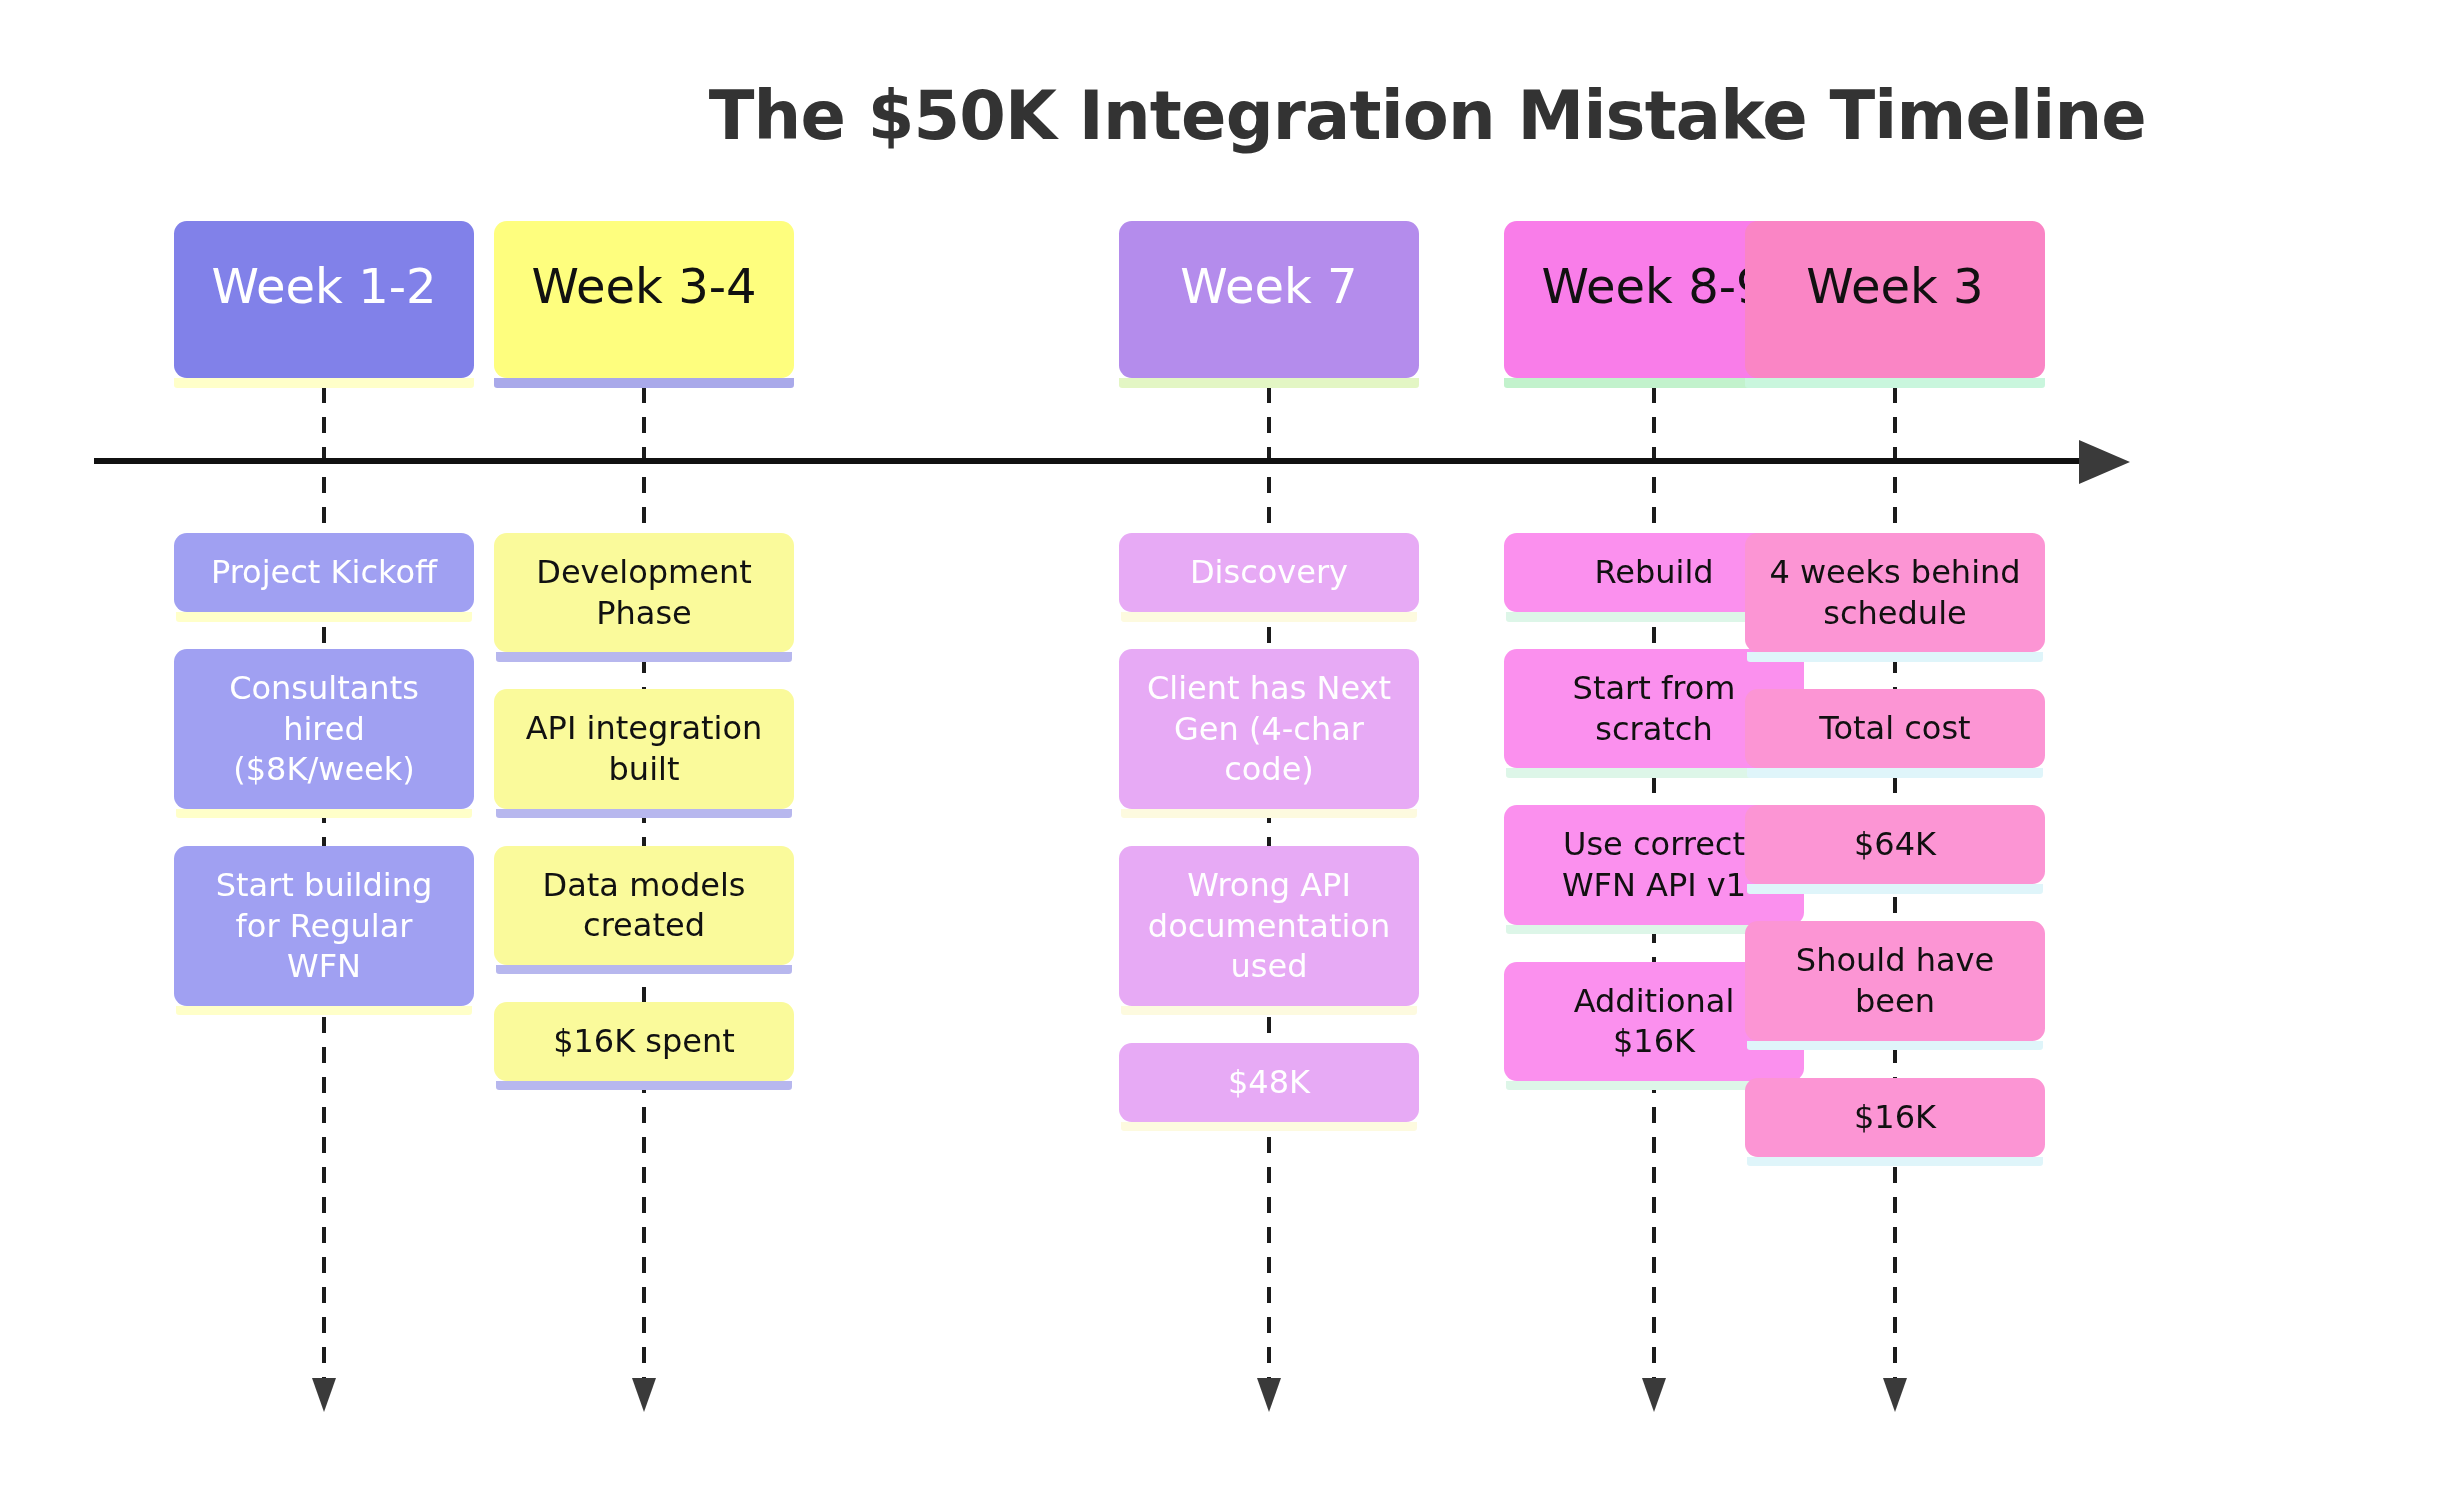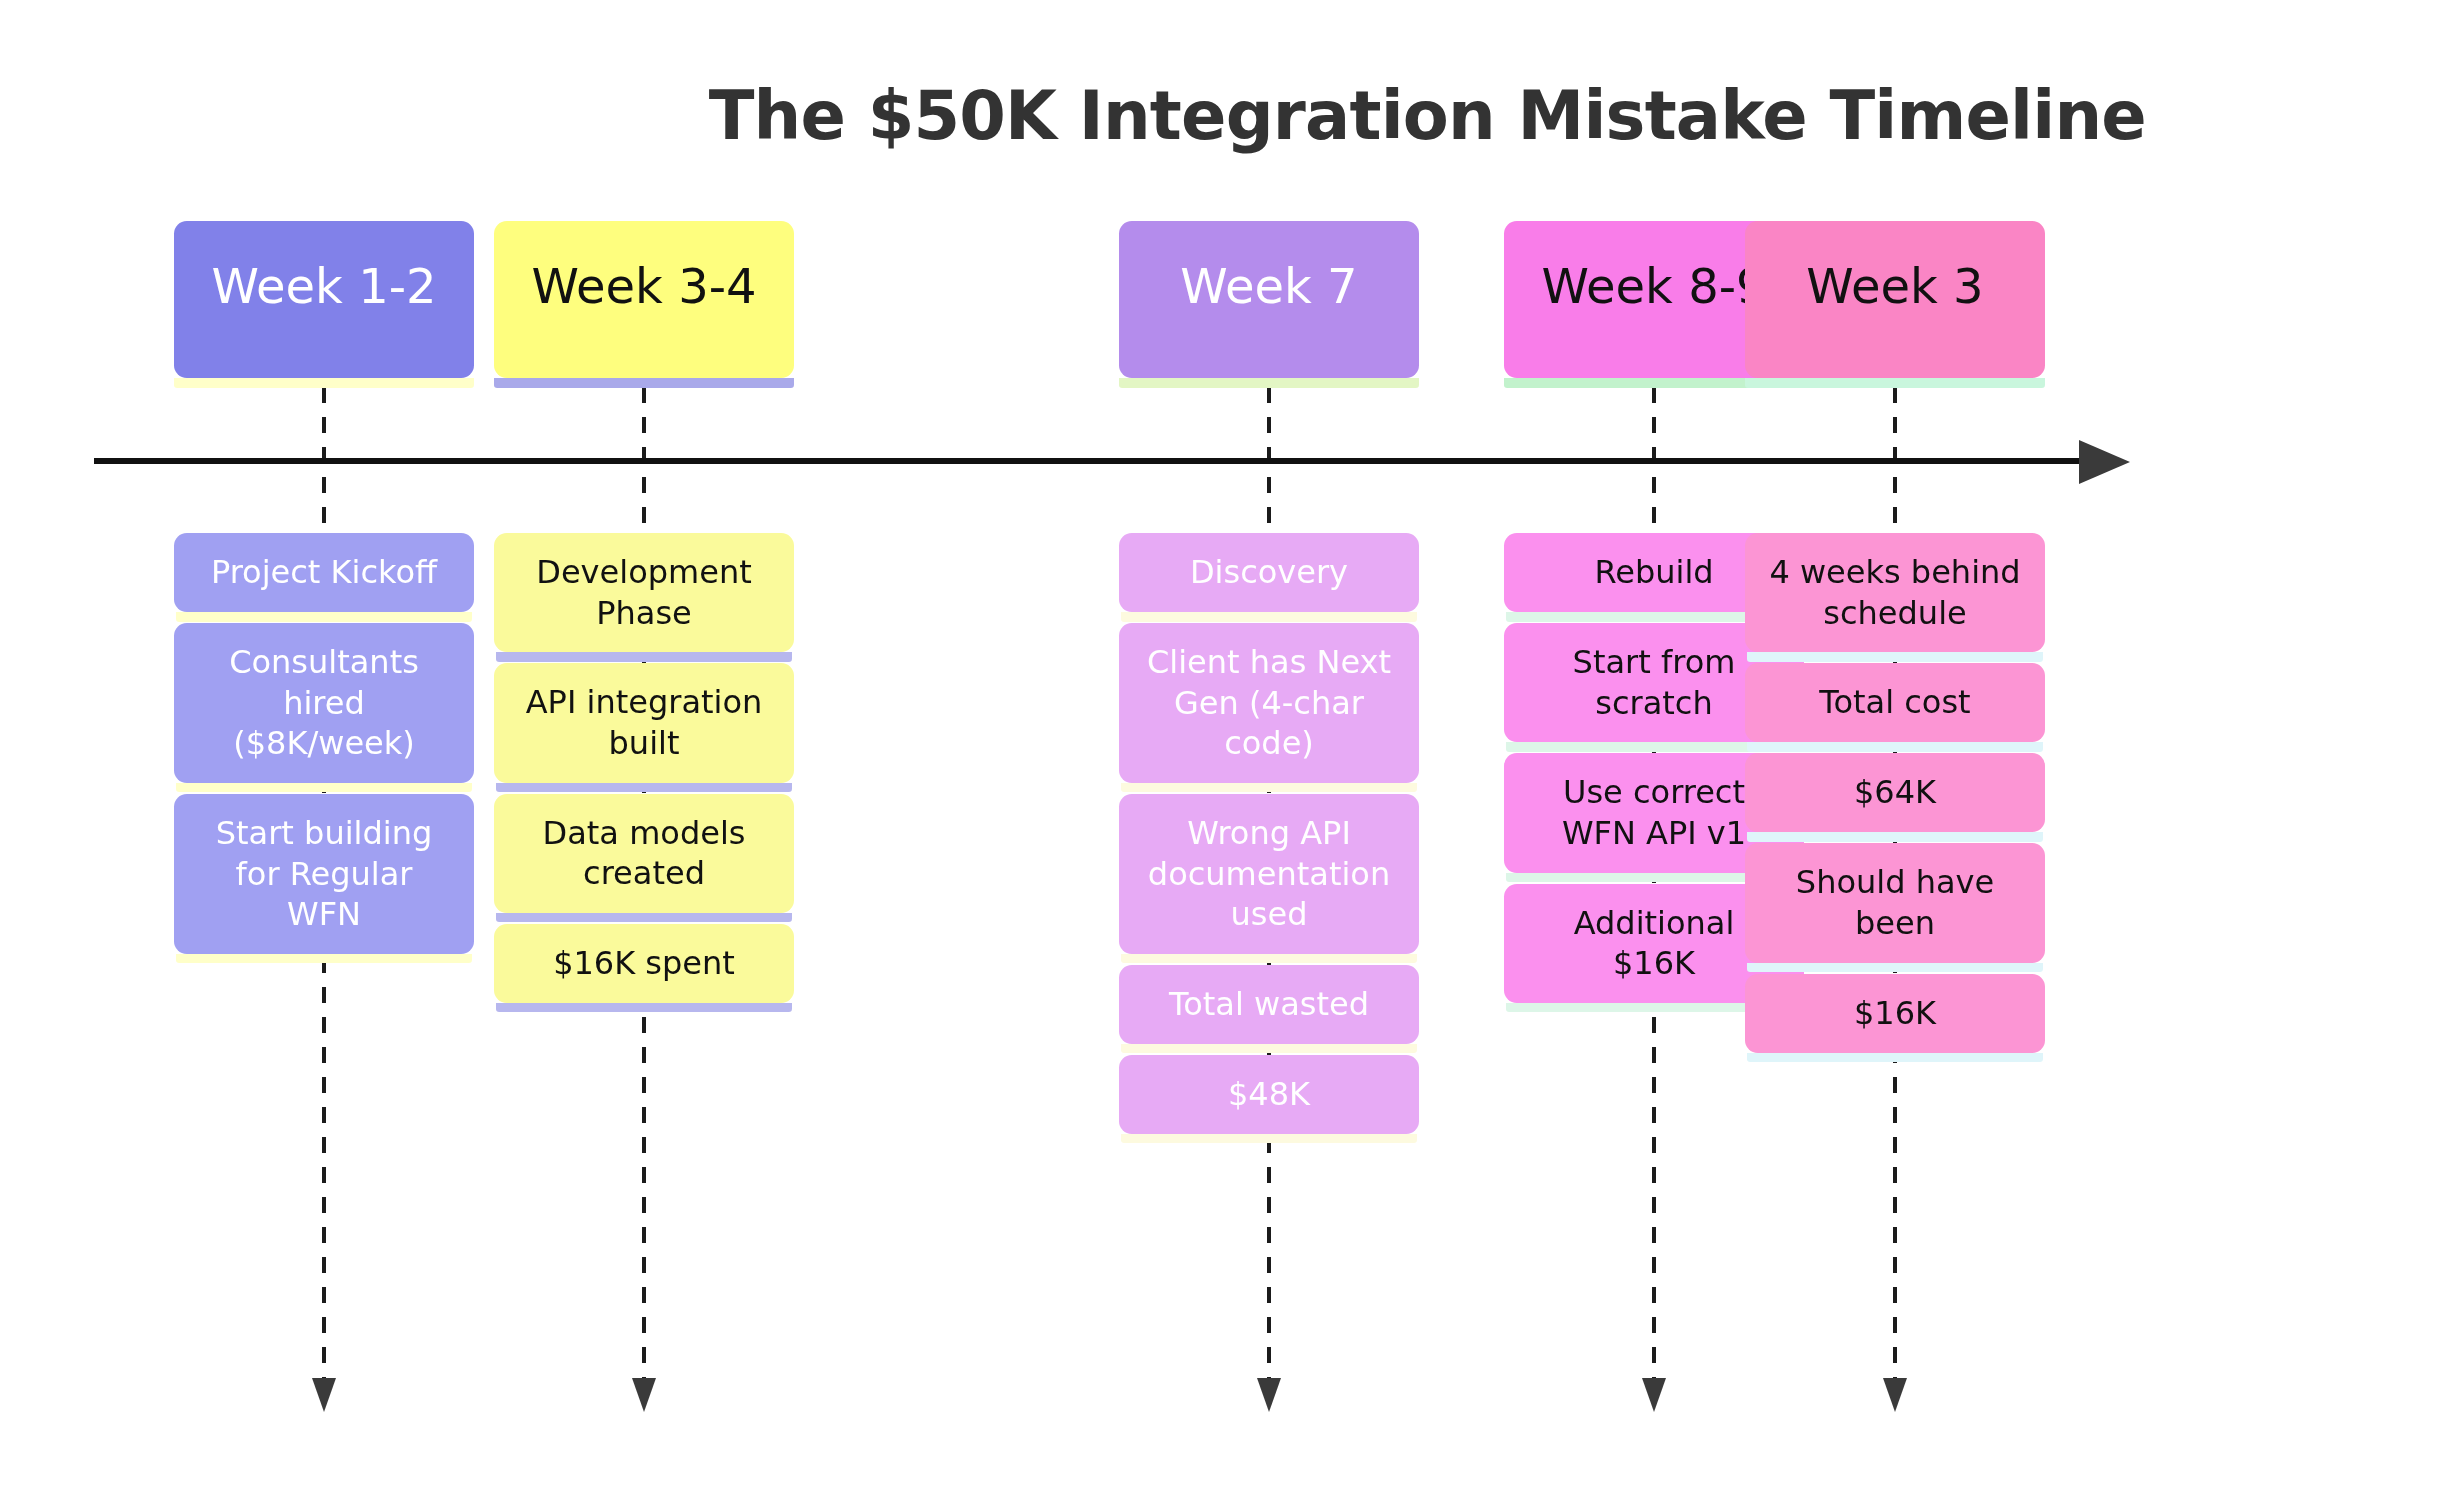--- a/index.html
+++ b/index.html
@@ -24,21 +24,21 @@
           padding-top:37px;box-sizing:border-box;font-size:48px;}
   .header::after{content:"";position:absolute;top:100%;left:0;right:0;height:9.6px;
                  background:var(--hstrip);border-radius:0 0 3.2px 3.2px;}
 
   .dash{position:absolute;left:calc(50% - 2.4px);top:166px;width:4.8px;height:995px;z-index:0;
         background:repeating-linear-gradient(180deg,var(--dash,#1b1b1b) 0 16px,transparent 16px 30px);}
   .down-arrow{position:absolute;left:calc(50% - 12px);top:1157px;width:0;height:0;z-index:0;
         border-left:12px solid transparent;border-right:12px solid transparent;
         border-top:34px solid var(--axishead,#333);}
 
-  .stack{position:relative;z-index:1;margin-top:155px;display:flex;flex-direction:column;gap:11px;}
+  .stack{position:relative;z-index:1;margin-top:155px;display:flex;flex-direction:column;gap:37px;}
 
   .card{position:relative;background:var(--cbg);color:var(--cfg);border-radius:12.8px;
         padding:19px 24px;box-sizing:border-box;font-size:32px;line-height:1.27;
         display:flex;align-items:center;justify-content:center;text-align:center;min-height:79px;}
   .card::after{content:"";position:absolute;top:100%;left:1.6px;right:1.6px;height:9.6px;
                background:var(--cstrip);border-radius:0 0 3.2px 3.2px;}
 </style>
 </head>
 <body>
 
@@ -80,21 +80,20 @@
   <div class="column" style="left: 1119px; --hbg: #B48CEC; --hfg: #FFFFFF; --hstrip: #E3F6C4; --cbg: #E7AAF5; --cfg: #FFFFFF; --cstrip: #FDFADF;">
     <div class="header">
       <span>Week 7</span>
     </div>
     <div class="dash"></div>
     <div class="down-arrow"></div>
     <div class="stack">
         <div class="card">Discovery</div>
         <div class="card">Client has Next Gen (4-char code)</div>
         <div class="card">Wrong API documentation used</div>
-        <div class="card">Total wasted</div>
         <div class="card">$48K</div>
       </div>
   </div>
 
   <div class="column" style="left: 1504px; --hbg: #F97DE9; --hfg: #111111; --hstrip: #C2F2CC; --cbg: #FB90EE; --cfg: #111111; --cstrip: #DDF6E8;">
     <div class="header">
       <span>Week 8-9</span>
     </div>
     <div class="dash"></div>
     <div class="down-arrow"></div>

